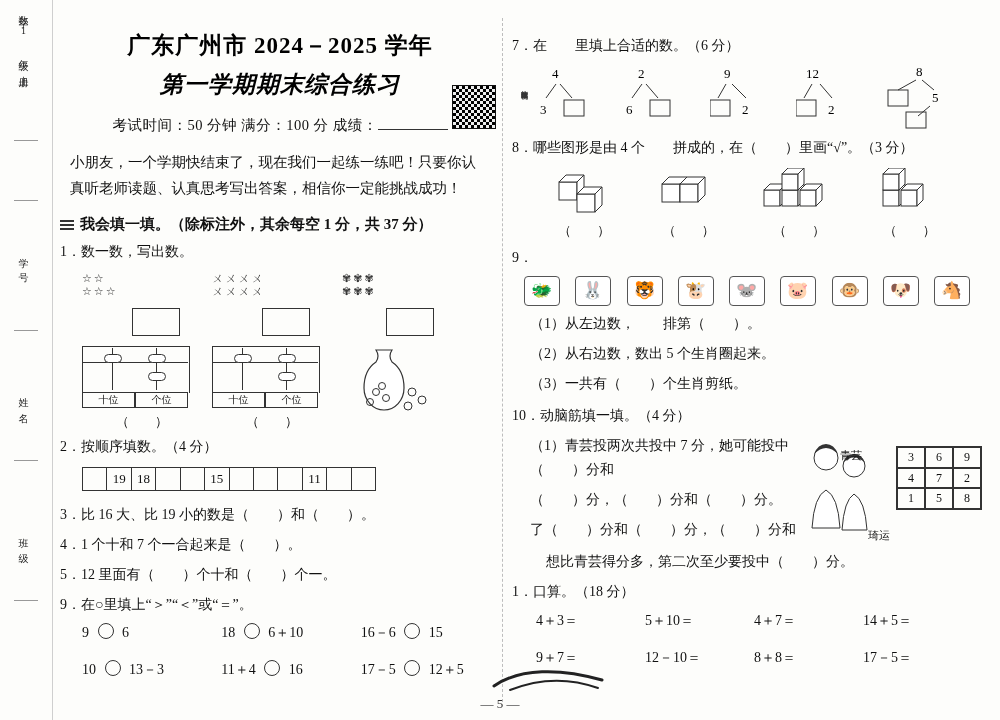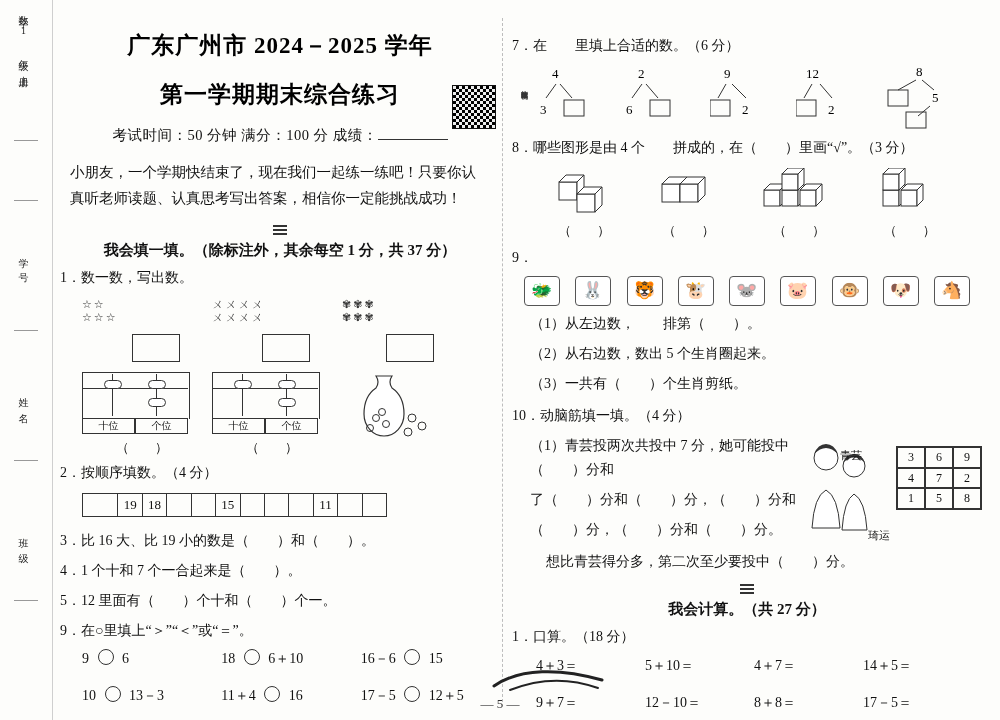--- a/index.html
+++ b/index.html
@@ -54,21 +54,21 @@
   }
   
   .title1,.title2{
     text-align:center;
     font-weight:bold;
     font-size:23px;
     letter-spacing:1px;
     color:#000;
   }
   .title1{margin-top:30px;}
-  .title2{margin-top:18px;}
+  .title2{margin-top:8px;font-style:italic;}
   .qr{
     position:absolute;right:4px;top:55px;
     width:42px;height:42px;
     background:
       repeating-linear-gradient(0deg,#111 0 3px,#fff 3px 6px),
       repeating-linear-gradient(90deg,#111 0 3px,#fff 3px 6px);
     background-blend-mode:difference;
     border:1px solid #111;
   }
   .qr-caption{
@@ -89,21 +89,21 @@
   .intro{
     margin:14px 10px 0 10px;
     font-size:14.5px;
     line-height:26px;
     text-indent:0;
   }
   .sec-head{
     margin:14px 0 6px 0;
     font-size:15px;
     font-weight:bold;
-    display:flex;align-items:center;gap:6px;flex-direction:column;
+    display:flex;align-items:center;gap:6px;
   }
   .sec-mark{
     display:inline-block;width:14px;height:10px;
     background:
       linear-gradient(#333,#333) 0 0/14px 2px no-repeat,
       linear-gradient(#333,#333) 0 4px/14px 2px no-repeat,
       linear-gradient(#333,#333) 0 8px/14px 2px no-repeat;
   }
   .q{
     font-size:14px;line-height:24px;margin:6px 0 0 0;
@@ -135,21 +135,21 @@
   }
   .abacus .labels div{
     flex:1;border:1px solid #333;text-align:center;line-height:14px;
   }
   .paren-row{font-size:13px;margin-top:3px;margin-left:6px;}
   .bag{
     width:96px;height:74px;position:relative;margin-top:6px;
   }
   
   .seq{
-    display:flex;margin:8px 0 0 22px;border:1px solid #333;width:292px;padding-left:11px;
+    display:flex;margin:8px 0 0 22px;border:1px solid #333;width:292px;
   }
   .seq div{
     flex:1;height:22px;border-right:1px solid #333;text-align:center;font-size:13px;line-height:22px;
   }
   .seq div:last-child{border-right:none;}
   
   .cmp-grid{
     margin:6px 0 0 22px;display:grid;grid-template-columns:repeat(3,1fr);row-gap:18px;font-size:14px;
   }
   .circ{
@@ -479,22 +479,22 @@
     </div>
 
     <div class="q indent">（1）从左边数，　　排第（　　）。</div>
     <div class="q indent">（2）从右边数，数出 5 个生肖圈起来。</div>
     <div class="q indent">（3）一共有（　　）个生肖剪纸。</div>
 
     <div class="q" style="margin-top:8px;">10．动脑筋填一填。（4 分）</div>
 
     <div style="position:relative;height:110px;">
       <div class="q indent" style="width:300px;">（1）青芸投两次共投中 7 分，她可能投中（　　）分和</div>
+      <div class="q indent" style="width:300px;">（　　）分，（　　）分和（　　）分。</div>
       <div class="q indent" style="width:300px;">了（　　）分和（　　）分，（　　）分和</div>
-      <div class="q indent" style="width:300px;">（　　）分，（　　）分和（　　）分。</div>
 
       <svg class="kids" style="right:96px;top:4px;" viewBox="0 0 90 96">
         <circle cx="30" cy="20" r="12" fill="#fff" stroke="#333"></circle>
         <path d="M18 16 q12 -12 24 0 q-4 -10 -12 -10 q-8 0 -12 10z" fill="#333"></path>
         <path d="M16 90 q2 -32 14 -38 q12 6 14 38z" fill="#fff" stroke="#333"></path>
         <circle cx="58" cy="28" r="11" fill="#fff" stroke="#333"></circle>
         <path d="M47 25 q11 -11 22 0 q-3 -9 -11 -9 q-8 0 -11 9z" fill="#333"></path>
         <path d="M46 92 q2 -30 12 -36 q11 6 13 36z" fill="#fff" stroke="#333"></path>
       </svg>
 
@@ -508,24 +508,20 @@
         <div>1</div>
         <div>5</div>
         <div>8</div>
       </div>
       <div class="cap-small" style="position:absolute;right:120px;top:14px;">青芸</div>
       <div class="cap-small" style="position:absolute;right:92px;top:86px;margin-top:8px;">琦运</div>
     </div>
 
     <div class="q indent" style="margin-left:34px;">想比青芸得分多，第二次至少要投中（　　）分。</div>
 
-    <div class="sec-head" style="margin-top:10px;">
-      <span class="sec-mark"></span>
-      <span>我会计算。（共 27 分）</span>
-    </div>
 
     <div class="q">1．口算。（18 分）</div>
 
     <div class="calc">
       <div>4＋3＝</div>
       <div>5＋10＝</div>
       <div>4＋7＝</div>
       <div>14＋5＝</div>
       <div>9＋7＝</div>
       <div>12－10＝</div>

